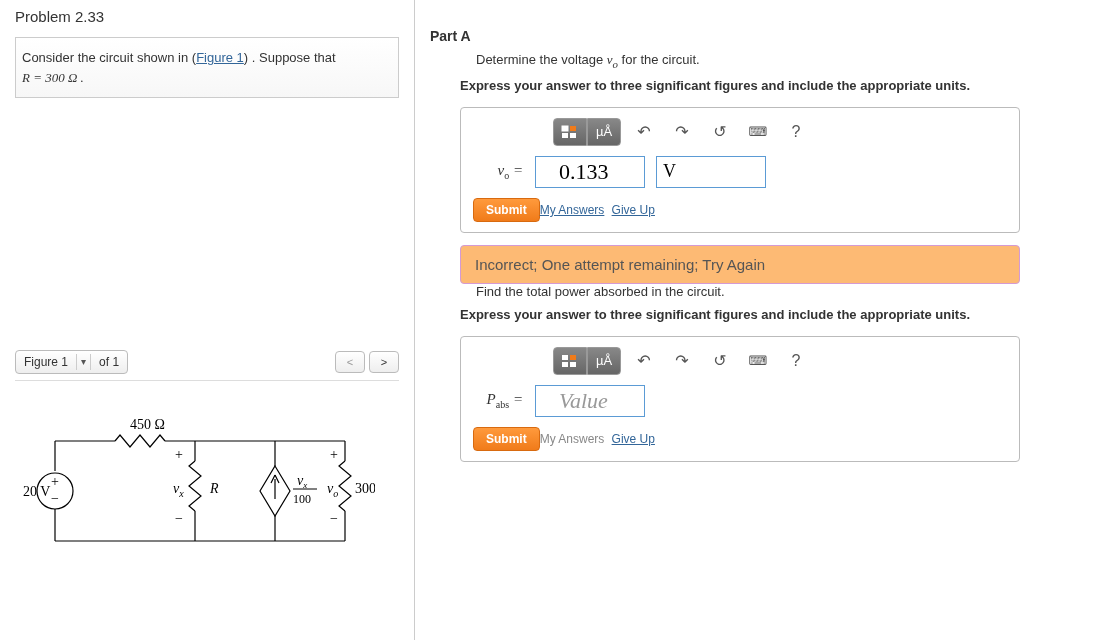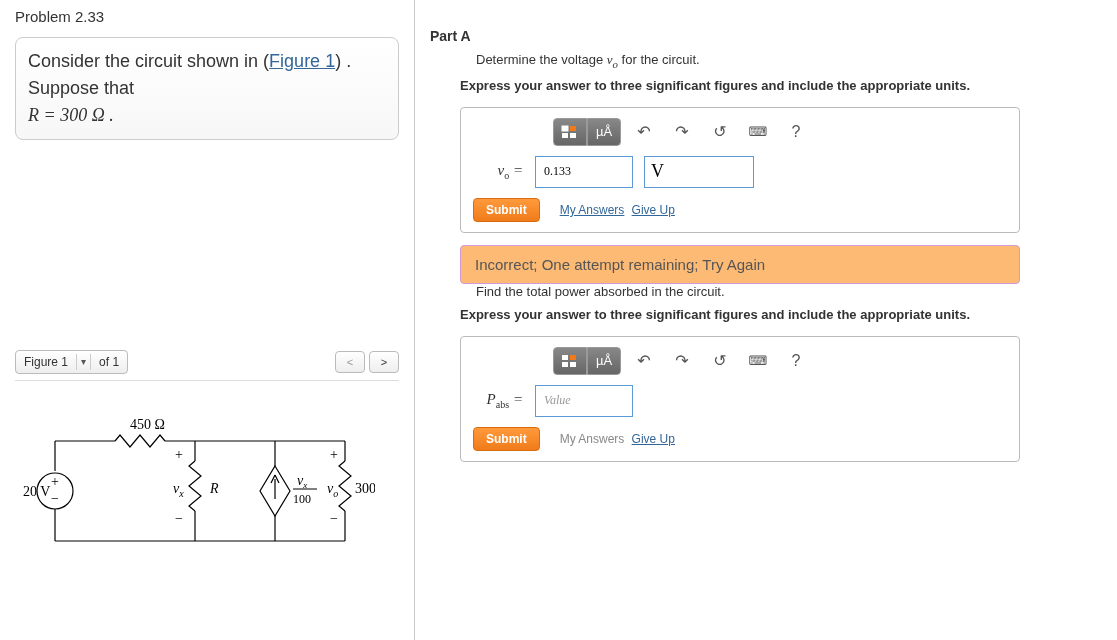--- a/index.html
+++ b/index.html
@@ -1,21 +1,21 @@
 <!DOCTYPE html>
 <html><head>
 <meta charset="utf-8">
 <style>
   * { box-sizing: border-box; margin: 0; padding: 0; }
   body { font-family: Arial, Helvetica, sans-serif; font-size: 13px; color: #333; background: #fff; width: 1117px; height: 640px; overflow: hidden; }
   .layout { display: flex; height: 100%; }
   .left-col { width: 415px; padding: 8px 15px; border-right: 1px solid #ccc; position: relative; }
   .right-col { flex: 1; padding: 8px 15px; overflow-y: auto; }
   .prob-title { font-size: 15px; margin-bottom: 12px; }
-  .problem-box { border: 1px solid #ccc; border-radius: 8px; padding: 10px 12px; font-size: 18px; line-height: 1.5; color: #333; background: linear-gradient(#fff,#f7f7f7);}
+  .problem-box { border: 1px solid #ccc; border-radius: 0; padding: 10px 6px; font-size: 13px; line-height: 1.5; color: #333; background: linear-gradient(#fff,#f7f7f7);}
   .problem-box a { color: #369; text-decoration: underline; }
   .figure-area { position: absolute; top: 350px; left: 15px; right: 15px; }
   .figure-bar { display: flex; align-items: center; gap: 4px; margin-bottom: 6px; }
   .figure-tab { display: inline-flex; align-items: center; border: 1px solid #bbb; border-radius: 4px; background: linear-gradient(#fff,#eee); font-size: 12px; }
   .figure-tab .lbl { padding: 4px 8px; }
   .figure-tab .sel { padding: 3px 4px; border-left:1px solid #ccc; border-right:1px solid #ccc; color:#555; font-size:10px; line-height:1; }
   .figure-tab .of { padding: 4px 8px; }
   .nav-btns { margin-left: auto; display: flex; gap: 4px; }
   .nav-btn { border: 1px solid #bbb; border-radius: 4px; background: linear-gradient(#fff,#eee); width: 30px; height: 22px; display:flex; align-items:center; justify-content:center; font-size:11px; color:#999;}
   .nav-btn.active { color:#333; }
@@ -27,24 +27,24 @@
   .hint { font-size: 13px; font-weight: bold; margin-bottom: 14px; }
   .answer-box { border: 1px solid #bbb; border-radius: 4px; padding: 10px 12px; width: 560px; }
   .toolbar { display: flex; gap: 0; margin-left: 80px; margin-bottom: 10px; align-items:center; }
   .tool { width: 34px; height: 28px; display:flex; align-items:center; justify-content:center; border:1px solid #999; background: linear-gradient(#888,#666); color:#fff; font-size:13px; }
   .tool.first { border-radius: 4px 0 0 4px; }
   .tool.mu { border-radius: 0 4px 4px 0; }
   .tool-plain { width: 30px; height: 28px; display:flex; align-items:center; justify-content:center; color:#555; font-size:16px; margin-left: 8px;}
   .input-row { display:flex; align-items:center; gap: 12px; margin-bottom: 10px; }
   .var-label { font-style: italic; font-family: 'Times New Roman', serif; font-size: 15px; width: 50px; text-align:right; }
   .var-label sub { font-size: 10px; font-style: normal;}
-  .val-input { border: 1px solid #5b9bd5; height: 32px; width: 98px; padding: 0 8px; font-size: 12px; font-family: 'Times New Roman', serif; }
+  .val-input { border: 1px solid #5b9bd5; height: 32px; width: 110px; padding: 0 23px; font-size: 22px; font-family: 'Times New Roman', serif; }
   .unit-input { border: 1px solid #5b9bd5; height: 32px; width: 110px; padding: 0 6px; font-size: 18px; font-family: 'Times New Roman', serif; margin-left:-1px;}
   .val-input::placeholder, .unit-input::placeholder { color:#999; font-style: italic; }
-  .btn-row { display:flex; align-items:center; gap: 20px; }
+  .btn-row { display:flex; align-items:center; }
   .submit-btn { background: linear-gradient(#ff9a3c,#f07b1a); color:#fff; border:1px solid #d86a0f; border-radius:4px; padding: 4px 12px; font-size:12px; font-weight:bold; }
   .link { color: #369; text-decoration: underline; font-size: 12px; }
   .link.gray { color: #888; text-decoration:none; }
   .feedback { margin-top: 12px; border: 1px solid #d49ad4; background: #fdba74; border-radius: 4px; padding: 10px 14px; font-size: 15px; color: #555; width: 560px;}
   
   .circ-text { font-family: 'Times New Roman', serif; font-size: 14px; }
   .ital { font-style: italic; }
 </style>
 </head>
 <body>

